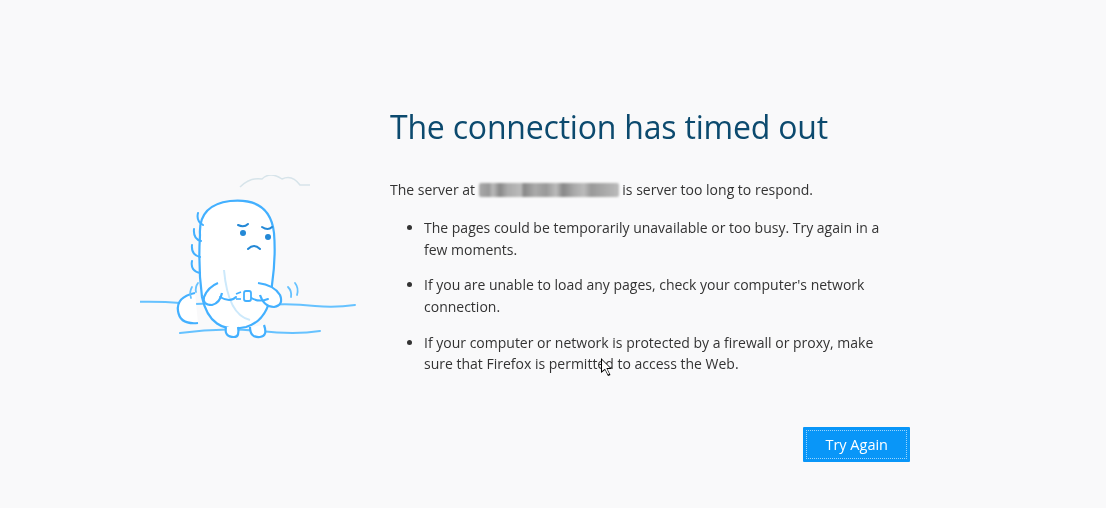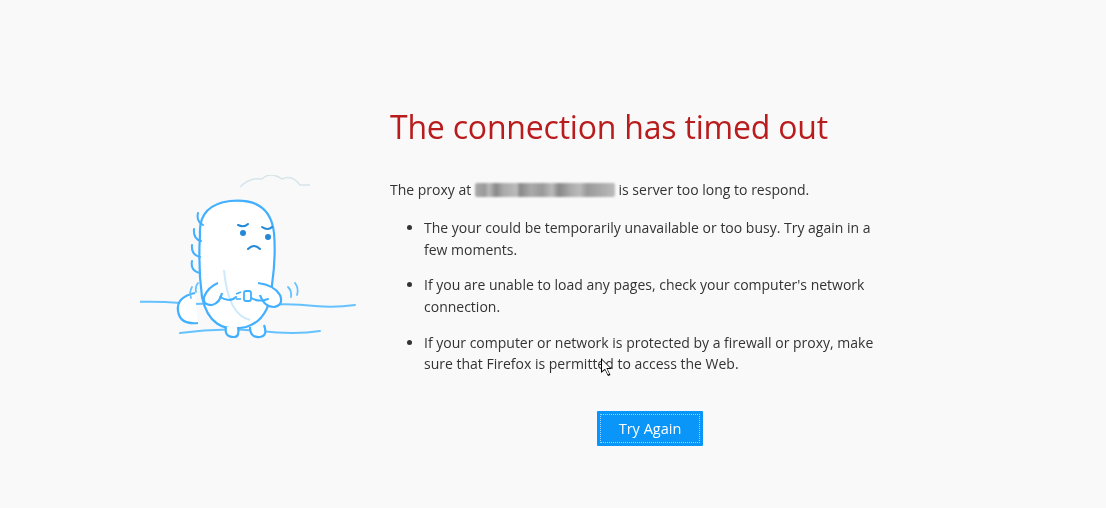--- a/index.html
+++ b/index.html
@@ -23,21 +23,21 @@
       padding-top: 70px;
     }
     .content {
       flex: 1;
       padding-left: 30px;
       max-width: 560px;
     }
     h1.title {
       font-size: 32px;
       font-weight: 400;
-      color: #b91c1c;
+      color: #0c4a6e;
       margin-bottom: 32px;
       letter-spacing: -0.2px;
     }
     .subtitle {
       font-size: 14px;
       color: #333;
       margin-bottom: 18px;
     }
     .subtitle .smudge {
       display: inline-block;
@@ -56,23 +56,23 @@
       padding-left: 34px;
     }
     ul.bullets li {
       font-size: 14px;
       color: #333;
       line-height: 1.55;
       margin-bottom: 14px;
       max-width: 460px;
     }
     .button-row {
-      margin-top: 36px;
+      margin-top: 52px;
       display: flex;
-      justify-content: center;
+      justify-content: flex-end;
       padding-right: 10px;
     }
     .try-again {
       background: #0996f8;
       color: #fff;
       border: none;
       font-size: 14.5px;
       padding: 8px 22px;
       cursor: pointer;
       font-family: inherit;
@@ -133,24 +133,24 @@
       <path d="M 148 112 Q 152 116 151 122 M 155 108 Q 159 113 157 120" stroke="#66c2ff" stroke-width="1.8" fill="none" stroke-linecap="round"></path>
 
       <path d="M 86 152 Q 84 162 94 162 Q 100 162 98 152" fill="#fff" stroke="#43b0ff" stroke-width="2.2"></path>
       <path d="M 110 152 Q 110 163 120 162 Q 128 161 124 150" fill="#fff" stroke="#43b0ff" stroke-width="2.2"></path>
     </svg>
   </div>
 
   <div class="content">
     <h1 class="title">The connection has timed out</h1>
     <p class="subtitle">
-      <span>The proxy at </span><span class="smudge"></span><span> is server too long to respond.</span>
+      <span>The server at </span><span class="smudge"></span><span> is server too long to respond.</span>
     </p>
     <ul class="bullets">
-      <li>The your could be temporarily unavailable or too busy. Try again in a few moments.</li>
+      <li>The pages could be temporarily unavailable or too busy. Try again in a few moments.</li>
       <li>If you are unable to load any pages, check your computer's network connection.</li>
       <li>If your computer or network is protected by a firewall or proxy, make sure that Firefox is permitted to access the Web.</li>
     </ul>
     <div class="button-row">
       <button class="try-again">Try Again</button>
     </div>
   </div>
 </div>
 
 <svg class="cursor" width="16" height="20" viewBox="0 0 16 20">

